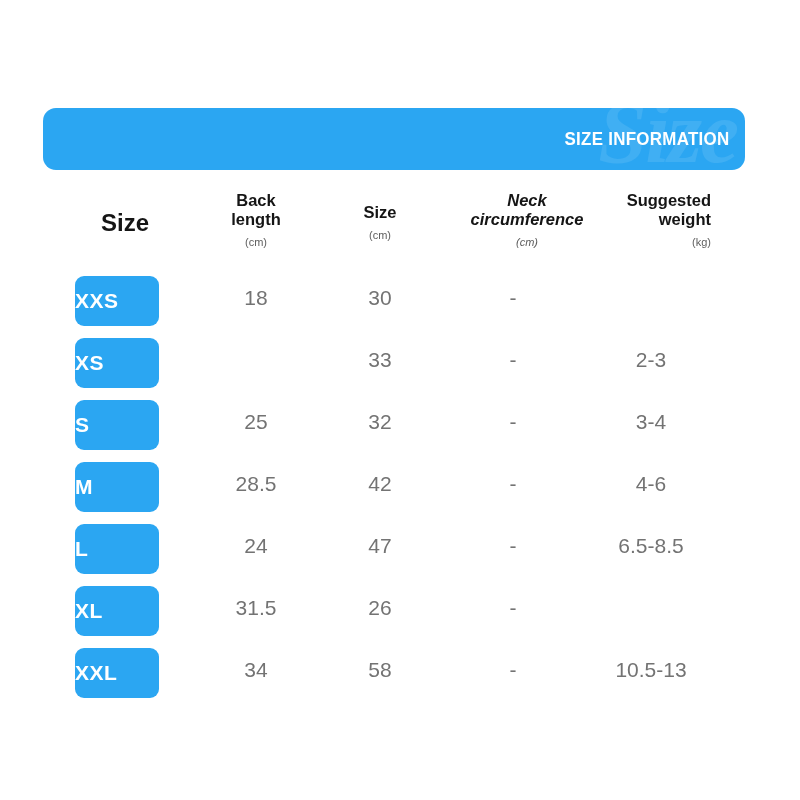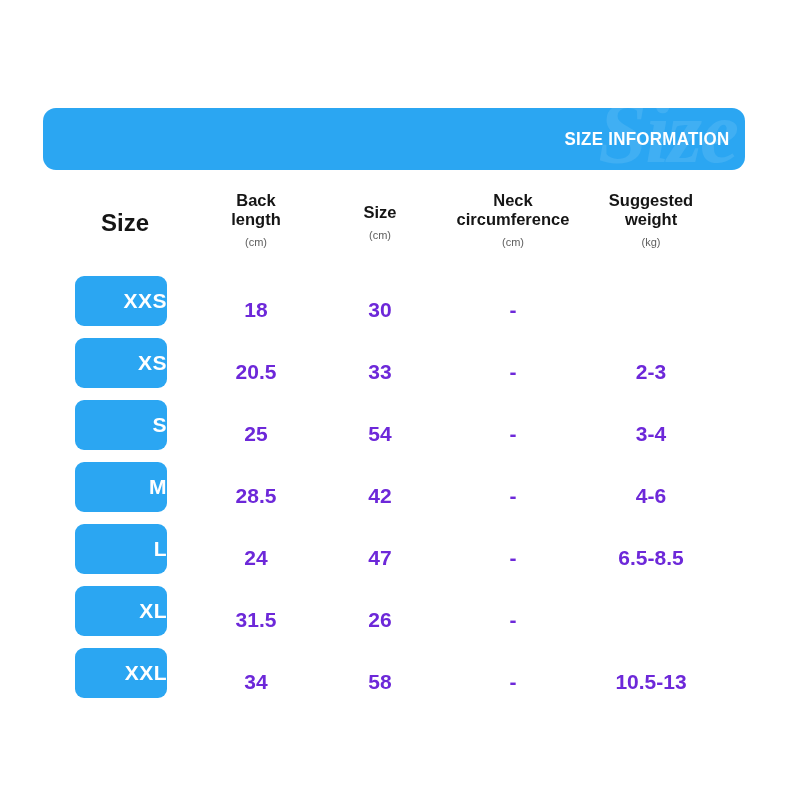--- a/index.html
+++ b/index.html
@@ -98,58 +98,58 @@
     left: 75px;
     width: 100px;
     top: 18px;
   }
   .col-head.size-head .title {
     font-size: 24px;
     line-height: 28px;
   }
   .col-head.c-back   { left: 196px; width: 120px; }
   .col-head.c-bust   { left: 325px; width: 110px; top: 12px; }
-  .col-head.c-neck   { left: 438px; width: 150px; }
-  .col-head.c-weight { left: 591px; width: 120px; }
+  .col-head.c-neck   { left: 452px; width: 150px; font-style: italic; }
+  .col-head.c-weight { left: 591px; width: 120px; text-align: right; }
 
   
   .rows {
     position: absolute;
     left: 0;
     top: 265px;
     width: 800px;
   }
   .row {
     position: relative;
     height: 62px;
   }
   .size-pill {
     position: absolute;
     left: 75px;
     top: 3px;
-    width: 92px;
+    width: 84px;
     height: 50px;
     background: #2BA6F2;
     border-radius: 9px;
     color: #ffffff;
     font-size: 21px;
     font-weight: bold;
     line-height: 50px;
-    text-align: right;
+    text-align: left;
     letter-spacing: 0.5px;
   }
   .cell {
     position: absolute;
-    top: 12px;
+    top: 0;
     height: 50px;
     line-height: 50px;
     text-align: center;
     font-size: 21px;
-    color: #6d28d9;
-    font-weight: bold;
+    color: #737373;
+    font-weight: normal;
   }
   .cell.c-back   { left: 196px; width: 120px; }
   .cell.c-bust   { left: 325px; width: 110px; }
   .cell.c-neck   { left: 438px; width: 150px; }
   .cell.c-weight { left: 571px; width: 160px; }
 </style>
 </head>
 <body>
 
 <div class="chart-card">
@@ -191,30 +191,29 @@
 
     <div class="row">
       <div class="size-pill">XXS</div>
       <div class="cell c-back">18</div>
       <div class="cell c-bust">30</div>
       <div class="cell c-neck">-</div>
     </div>
 
     <div class="row">
       <div class="size-pill">XS</div>
-      <div class="cell c-back">20.5</div>
       <div class="cell c-bust">33</div>
       <div class="cell c-neck">-</div>
       <div class="cell c-weight">2-3</div>
     </div>
 
     <div class="row">
       <div class="size-pill">S</div>
       <div class="cell c-back">25</div>
-      <div class="cell c-bust">54</div>
+      <div class="cell c-bust">32</div>
       <div class="cell c-neck">-</div>
       <div class="cell c-weight">3-4</div>
     </div>
 
     <div class="row">
       <div class="size-pill">M</div>
       <div class="cell c-back">28.5</div>
       <div class="cell c-bust">42</div>
       <div class="cell c-neck">-</div>
       <div class="cell c-weight">4-6</div>

